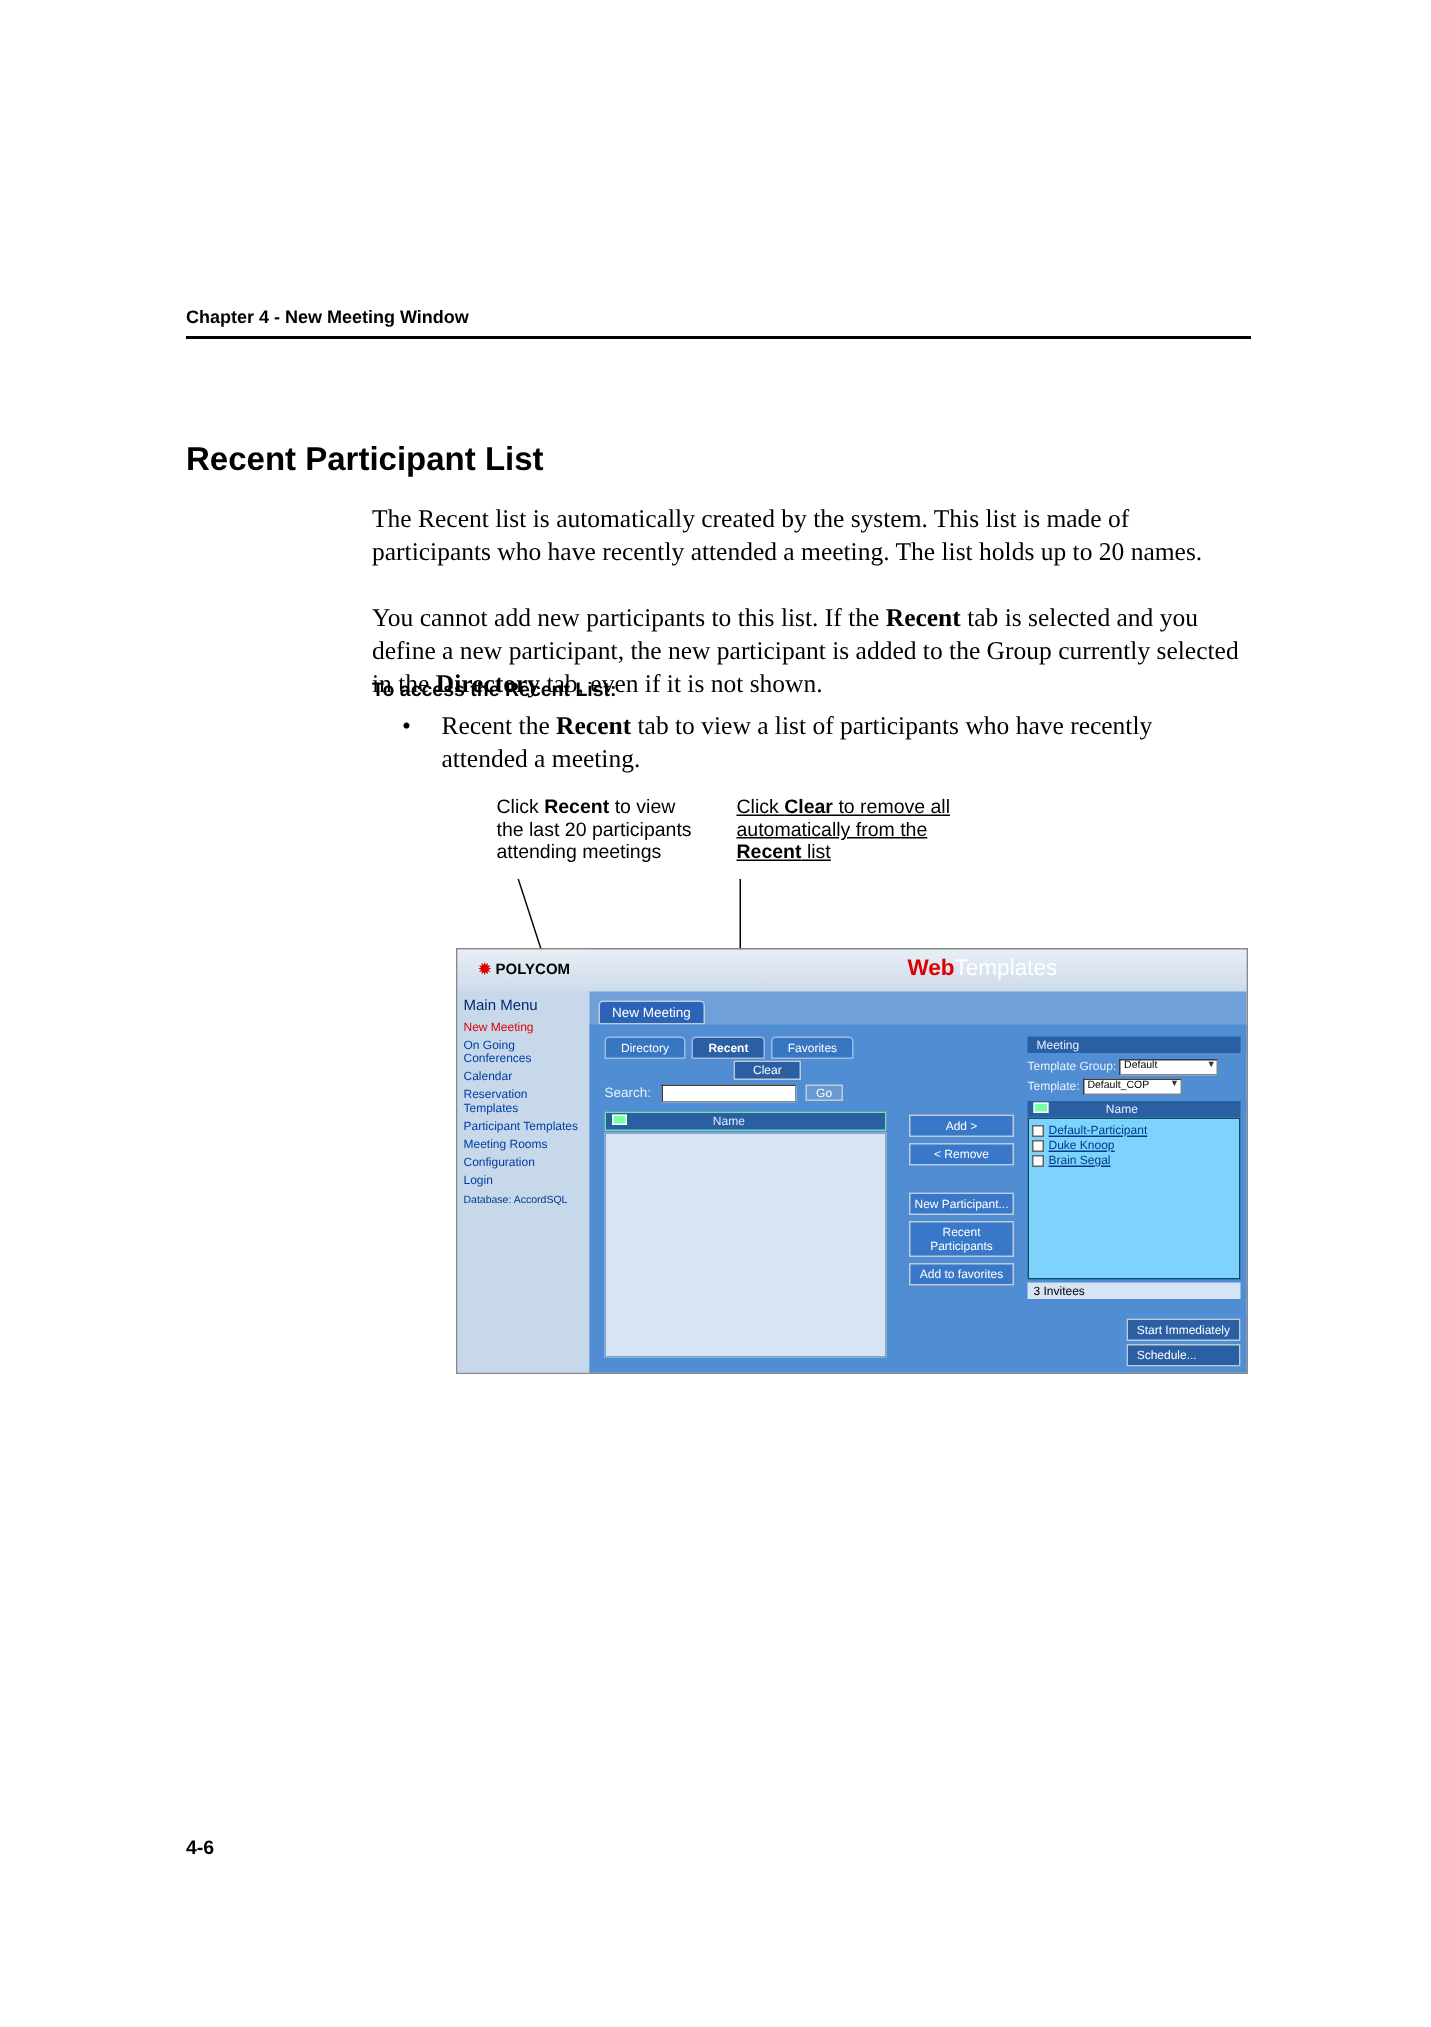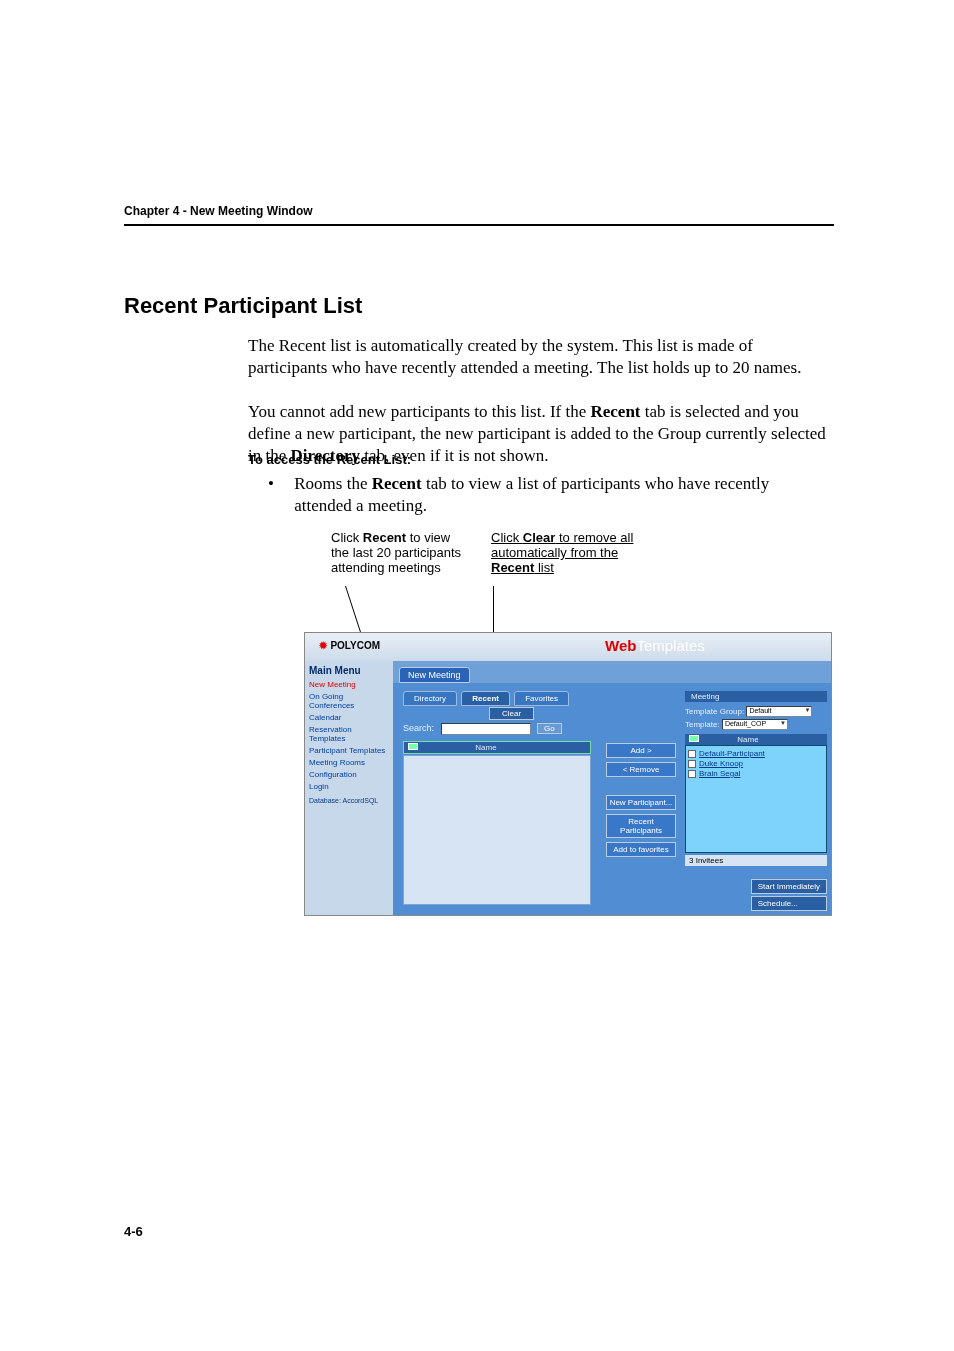--- a/index.html
+++ b/index.html
@@ -124,21 +124,21 @@
 
   .sidebar {
     position: absolute;
     left: 0; top: 28px; width: 88px; height: 256px;
     background: #c8d8eb;
     color: #003a8c;
     font-size: 8px;
     padding: 4px 4px;
   }
   .sidebar .sb-title {
-    font-weight: bold; color: #002a6c; font-size: 10px; margin-bottom: 4px;
+    font-weight: normal; color: #002a6c; font-size: 10px; margin-bottom: 4px;
   }
   .sidebar .item { margin: 3px 0; color: #0040a0; }
   .sidebar .item.hl { color: #d00; }
   .sidebar .db { margin-top: 6px; color: #003a8c; font-size: 7px; }
 
   .newmeeting-tab {
     position: absolute;
     left: 94px; top: 34px;
     background: #2a63b8;
     border: 1px solid #bcd;
@@ -301,21 +301,21 @@
 
 <p class="body-block para2">
   <span>You cannot add new participants to this list. If the </span><b>Recent</b><span> tab is selected and you define a new participant, the new participant is added to the Group currently selected in the </span><b>Directory</b><span> tab, even if it is not shown.</span>
 </p>
 
 <div class="subhead">To access the Recent List:</div>
 
 <div class="bullet">
   <span class="dot">•</span>
   <span class="txt">
-    <span>Rooms the </span><b>Recent</b><span> tab to view a list of participants who have recently attended a meeting.</span>
+    <span>Recent the </span><b>Recent</b><span> tab to view a list of participants who have recently attended a meeting.</span>
   </span>
 </div>
 
 <div class="annot-wrap">
   <div class="annot-left">
     <span>Click </span><b>Recent</b><span> to view</span><br>
     <span>the last 20 participants</span><br>
     <span>attending meetings</span>
   </div>
   <div class="annot-right">

